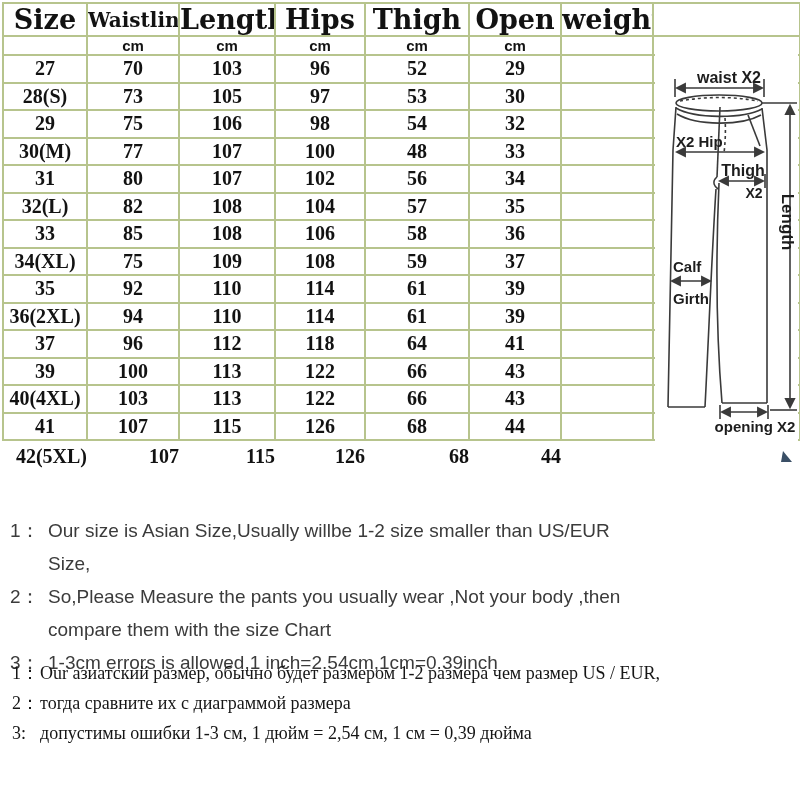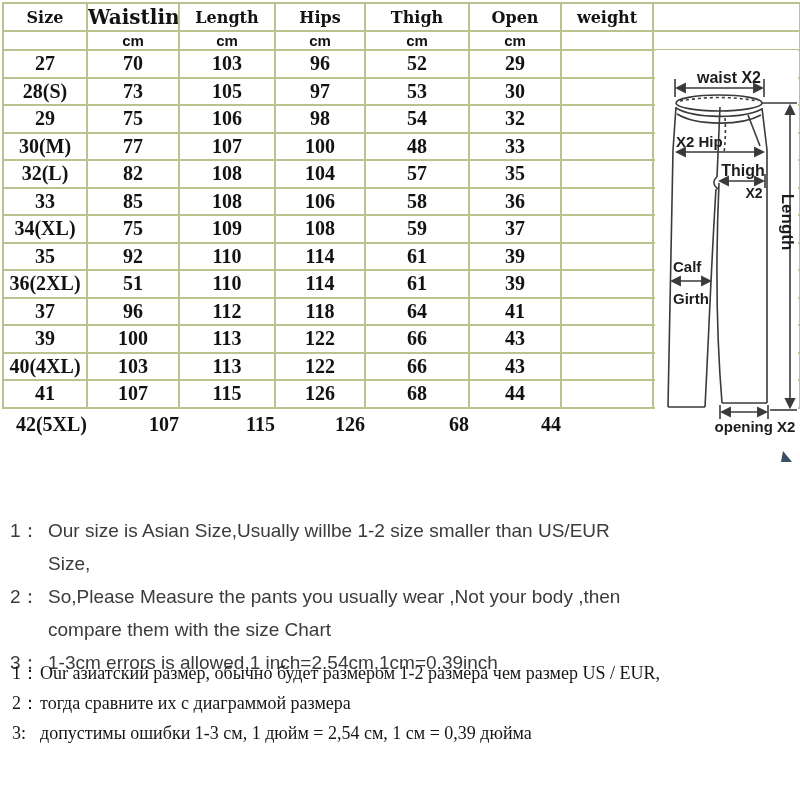--- a/index.html
+++ b/index.html
@@ -10,21 +10,21 @@
   
   .size-table{
     position:absolute;left:2px;top:2px;width:797px;
     table-layout:fixed;border-collapse:collapse;
   }
   .size-table th,.size-table td{
     border:2px solid #b7c48d;text-align:center;vertical-align:middle;
     padding:0;color:#121212;overflow:hidden;white-space:nowrap;
   }
   .header-row th{
-    height:26px;font-family:"DejaVu Serif",serif;font-weight:bold;font-size:16px;
+    height:26px;font-family:"DejaVu Serif",serif;font-weight:bold;font-size:27px;
   }
   .header-row th.small{font-size:20px;}
   .unit-row td{
     height:17px;font-family:"Liberation Sans",sans-serif;font-weight:bold;font-size:15px;margin-left:8px;
   }
   .data-row td{
     height:25.5px;font-family:"Liberation Serif",serif;font-weight:bold;font-size:20px;
   }
   .footer-row td{
     border:none;height:31px;
@@ -124,20 +124,30 @@
         <td>30(M)</td>
         <td>77</td>
         <td>107</td>
         <td>100</td>
         <td>48</td>
         <td>33</td>
         <td></td>
         <td></td>
       </tr>
       <tr class="data-row">
+        <td>31</td>
+        <td>80</td>
+        <td>107</td>
+        <td>102</td>
+        <td>56</td>
+        <td>34</td>
+        <td></td>
+        <td></td>
+      </tr>
+      <tr class="data-row">
         <td>32(L)</td>
         <td>82</td>
         <td>108</td>
         <td>104</td>
         <td>57</td>
         <td>35</td>
         <td></td>
         <td></td>
       </tr>
       <tr class="data-row">
@@ -165,21 +175,21 @@
         <td>92</td>
         <td>110</td>
         <td>114</td>
         <td>61</td>
         <td>39</td>
         <td></td>
         <td></td>
       </tr>
       <tr class="data-row">
         <td>36(2XL)</td>
-        <td>51</td>
+        <td>94</td>
         <td>110</td>
         <td>114</td>
         <td>61</td>
         <td>39</td>
         <td></td>
         <td></td>
       </tr>
       <tr class="data-row">
         <td>37</td>
         <td>96</td>

